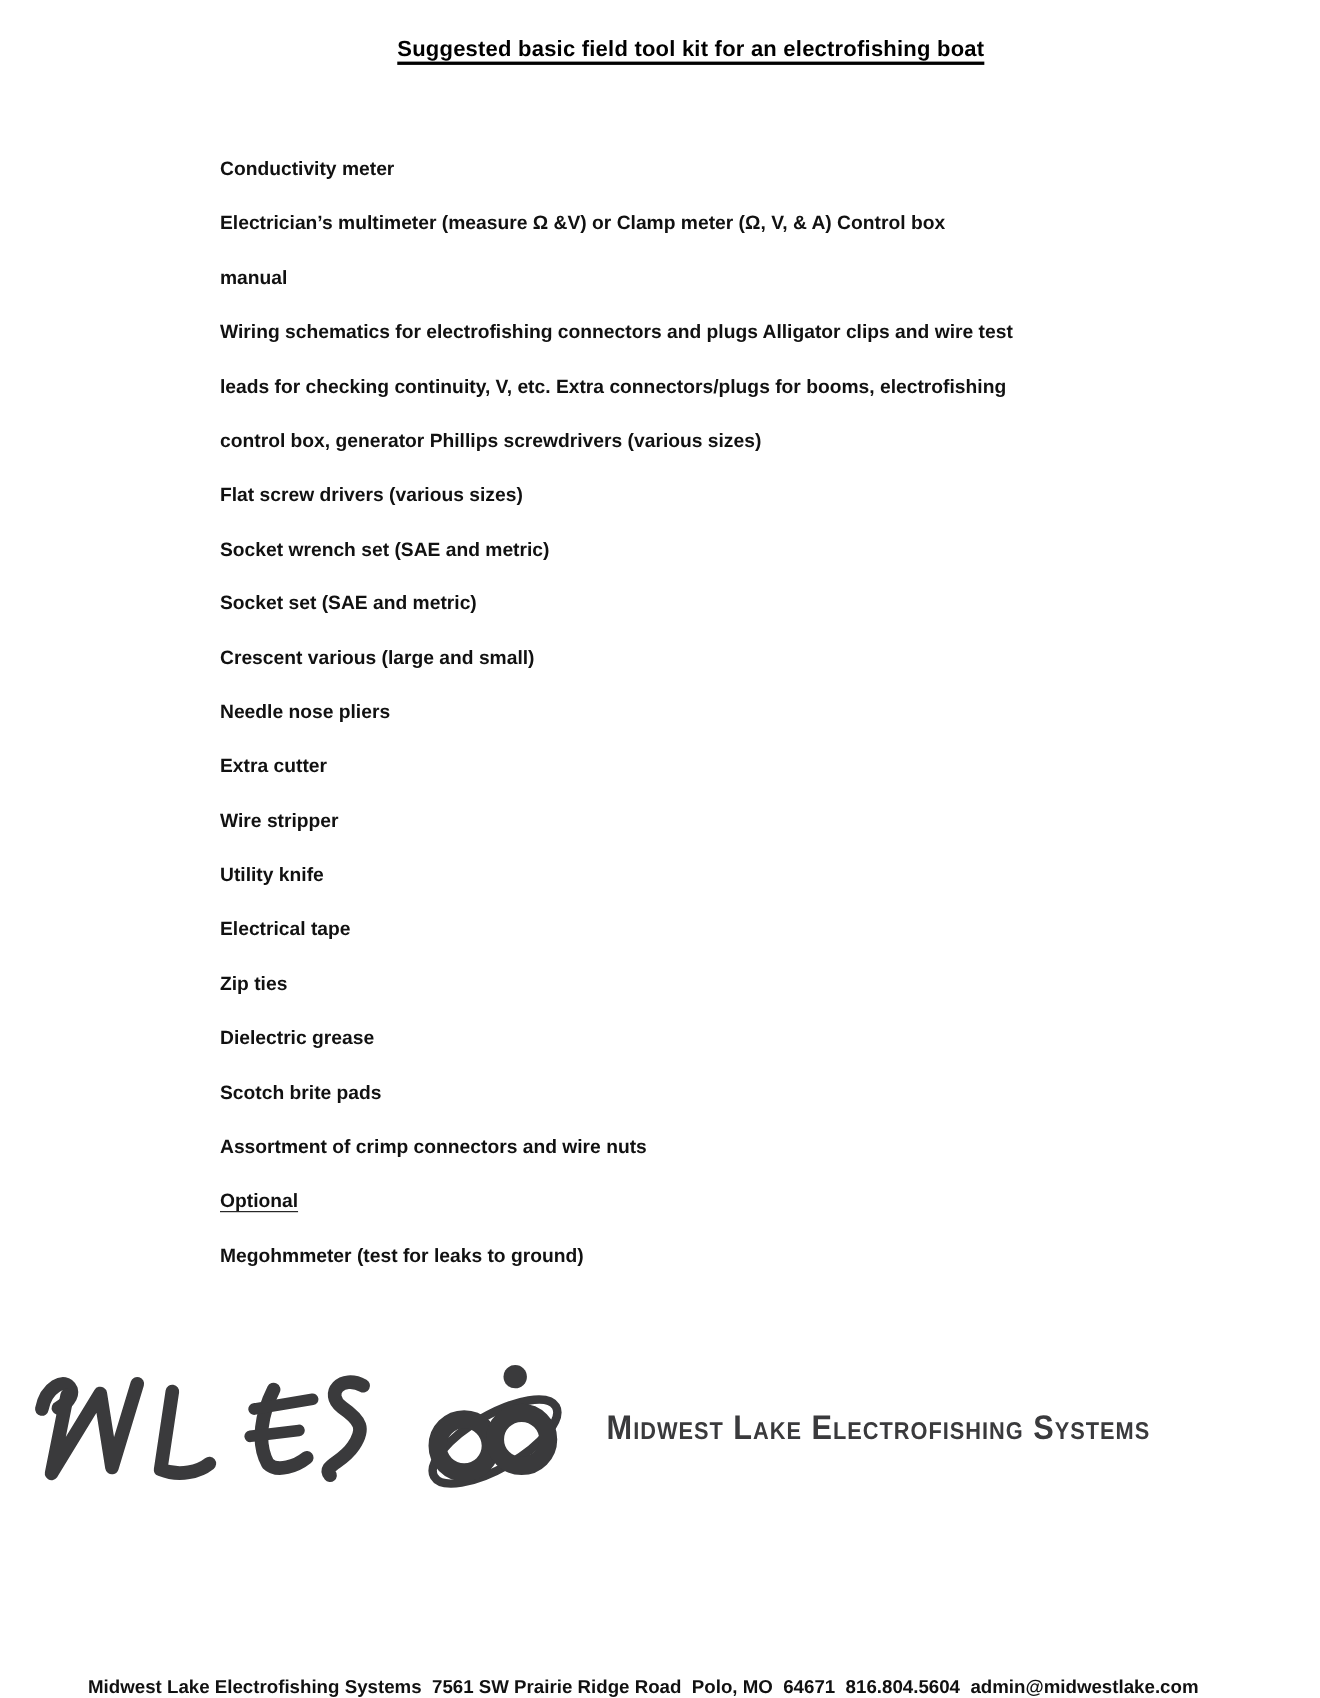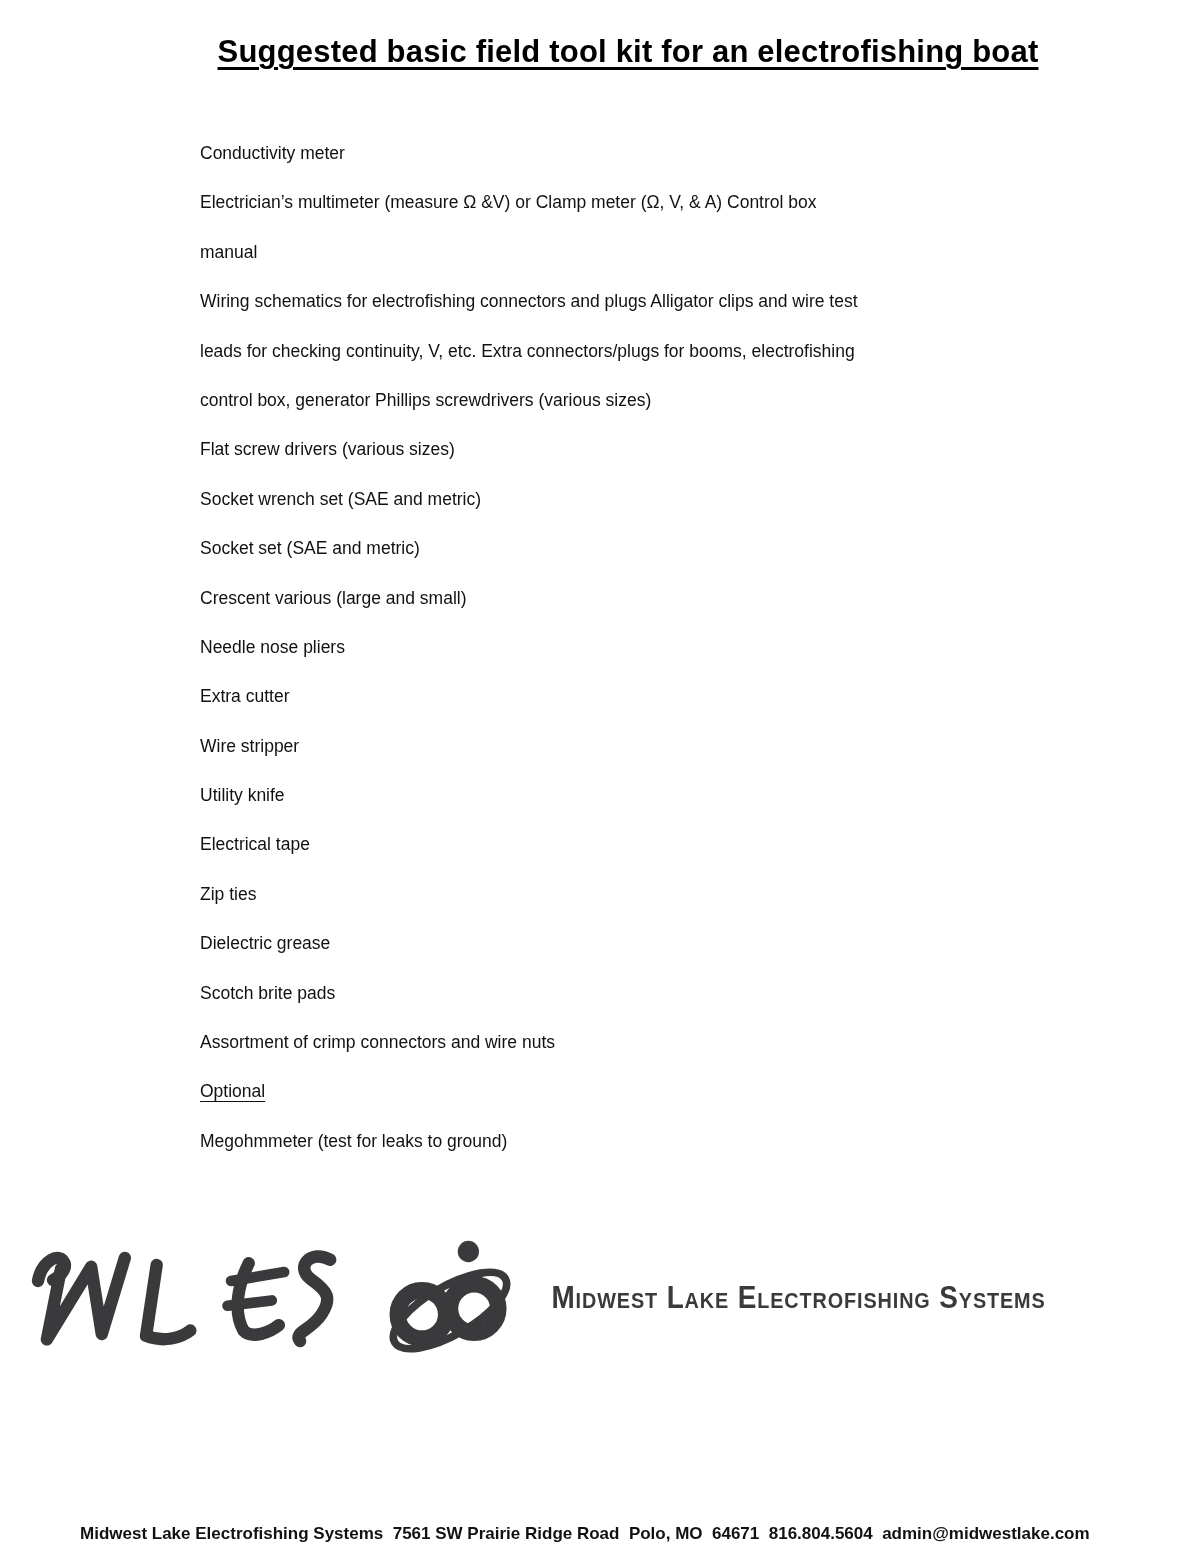--- a/index.html
+++ b/index.html
@@ -15,41 +15,42 @@
     overflow: hidden;
     font-family: "Liberation Sans", sans-serif;
     color: #000000;
   }
   .doc-title {
     position: absolute;
     top: 34px;
     left: 200px;
     width: 856px;
     text-align: center;
-    font-size: 31px;
+    font-size: 20px;
     font-weight: bold;
     letter-spacing: 0.2px;
   }
   .doc-title .title-text {
     text-decoration: underline;
     text-decoration-thickness: 3px;
     text-underline-offset: 5px;
   }
   .tool-list {
     position: absolute;
     top: 129px;
     left: 200px;
     width: 890px;
   }
   .tool-list .line {
     height: 49.4px;
     line-height: 49.4px;
     font-size: 17.5px;
     white-space: pre;
     color: #111111;
+    font-weight: bold;
   }
   .tool-list .line.underline {
     text-decoration: underline;
     text-underline-offset: 4px;
   }
   .logo-block {
     position: absolute;
     top: 1240px;
     left: 0;
     width: 1200px;

